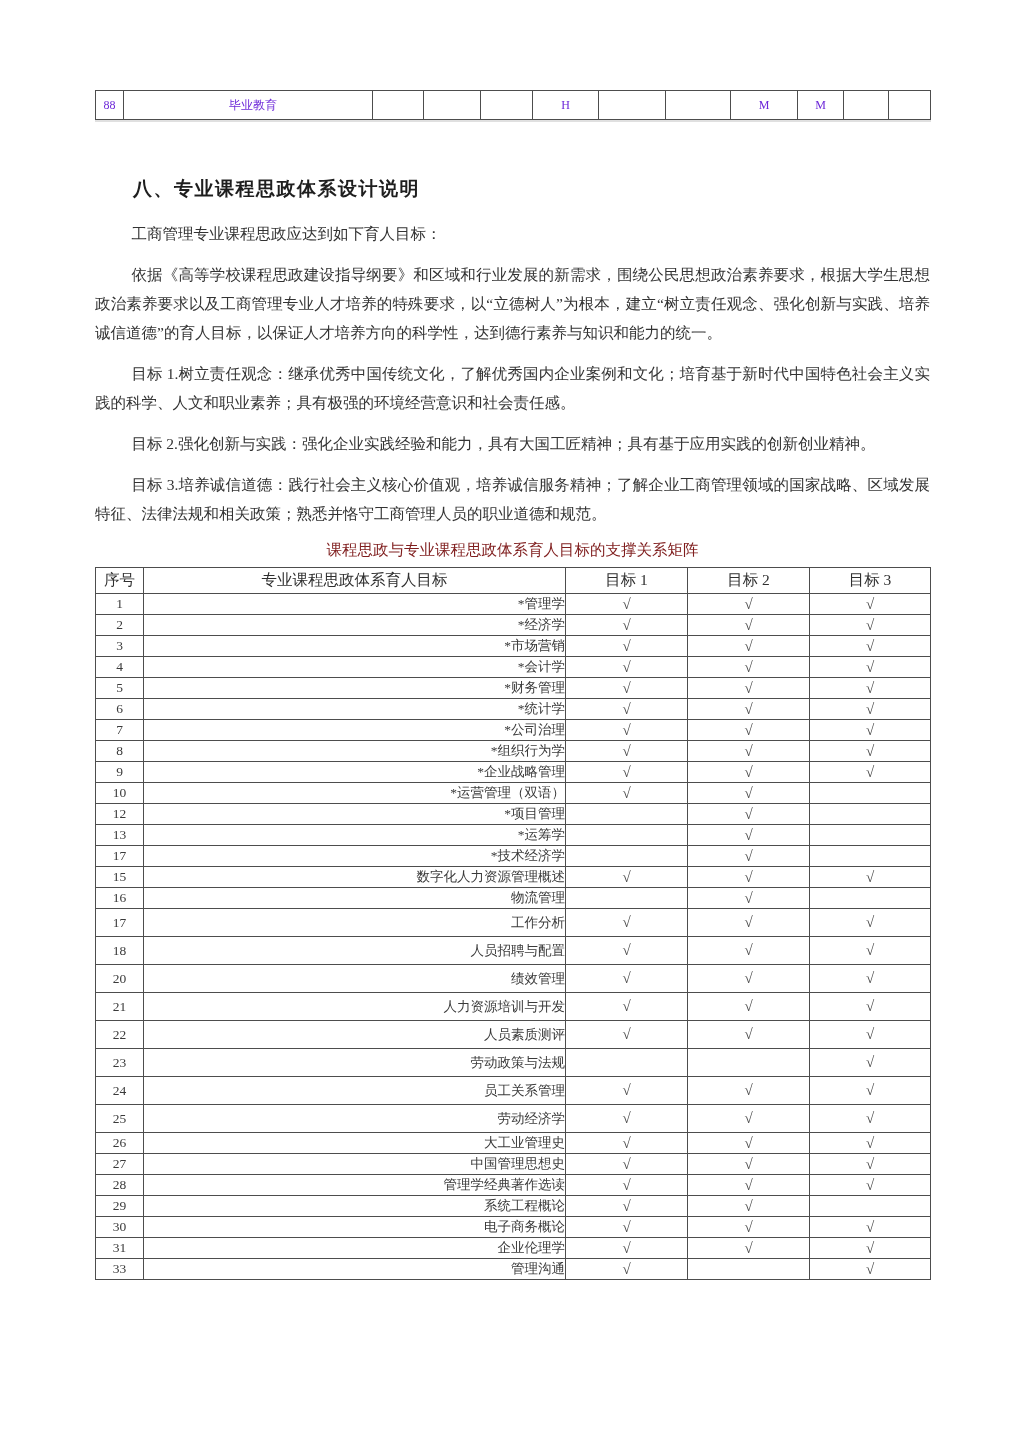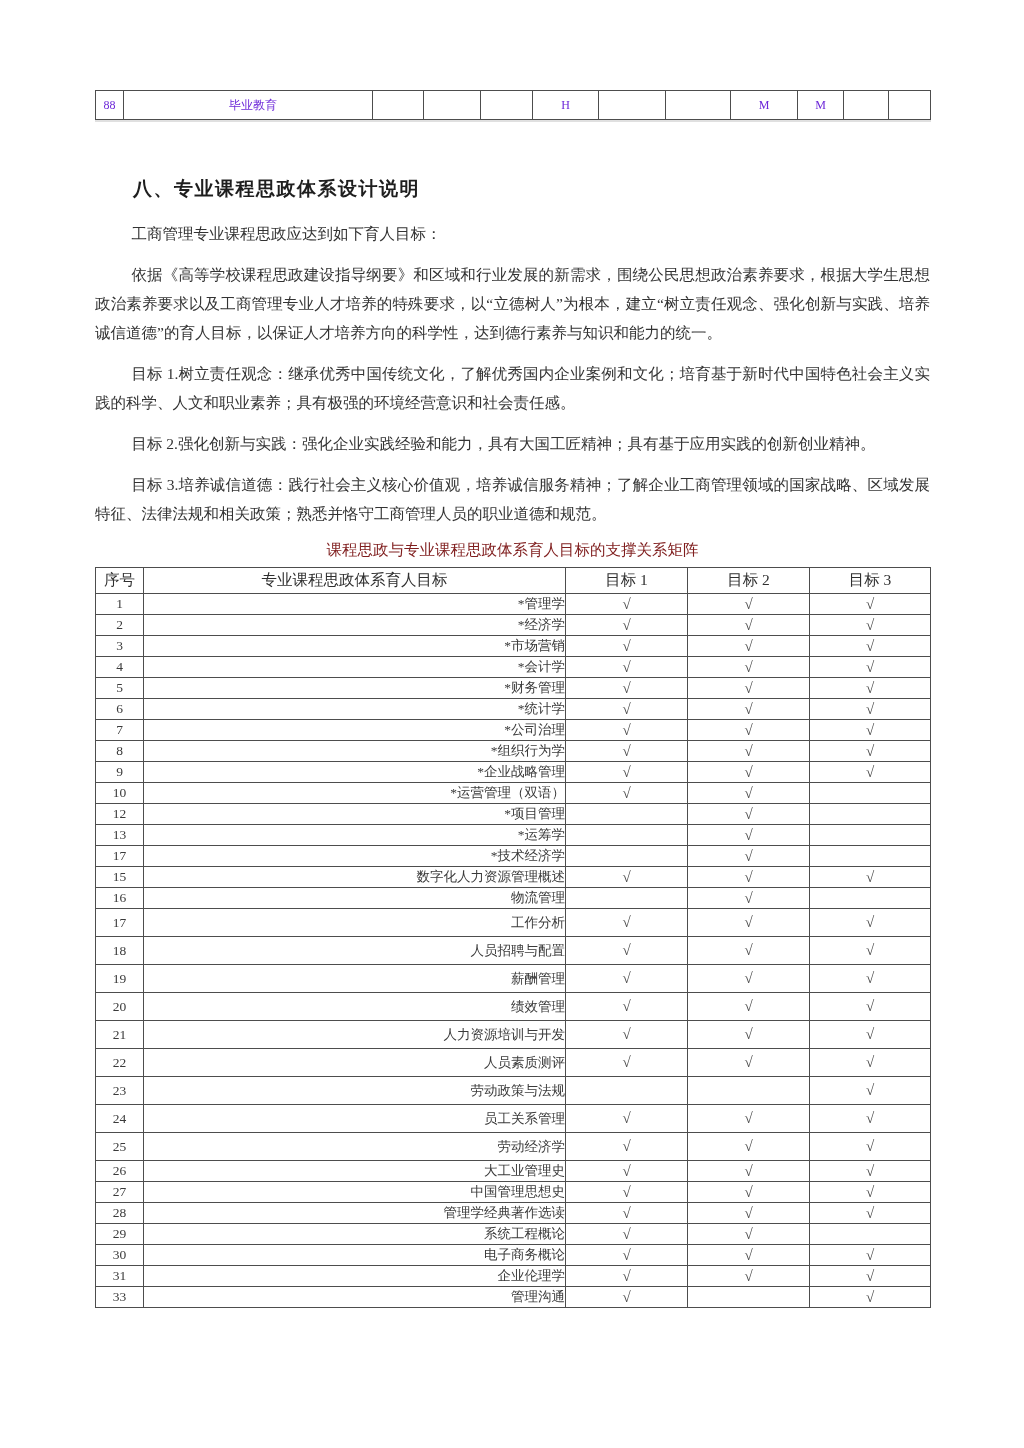--- a/index.html
+++ b/index.html
@@ -255,27 +255,20 @@
           <td class="center-cell mark">√</td>
         </tr>
         <tr class="tall">
           <td class="center-cell">18</td>
           <td class="name-cell">人员招聘与配置</td>
           <td class="center-cell mark">√</td>
           <td class="center-cell mark">√</td>
           <td class="center-cell mark">√</td>
         </tr>
         <tr class="tall">
-          <td class="center-cell">19</td>
-          <td class="name-cell">薪酬管理</td>
-          <td class="center-cell mark">√</td>
-          <td class="center-cell mark">√</td>
-          <td class="center-cell mark">√</td>
-        </tr>
-        <tr class="tall">
           <td class="center-cell">20</td>
           <td class="name-cell">绩效管理</td>
           <td class="center-cell mark">√</td>
           <td class="center-cell mark">√</td>
           <td class="center-cell mark">√</td>
         </tr>
         <tr class="tall">
           <td class="center-cell">21</td>
           <td class="name-cell">人力资源培训与开发</td>
           <td class="center-cell mark">√</td>

